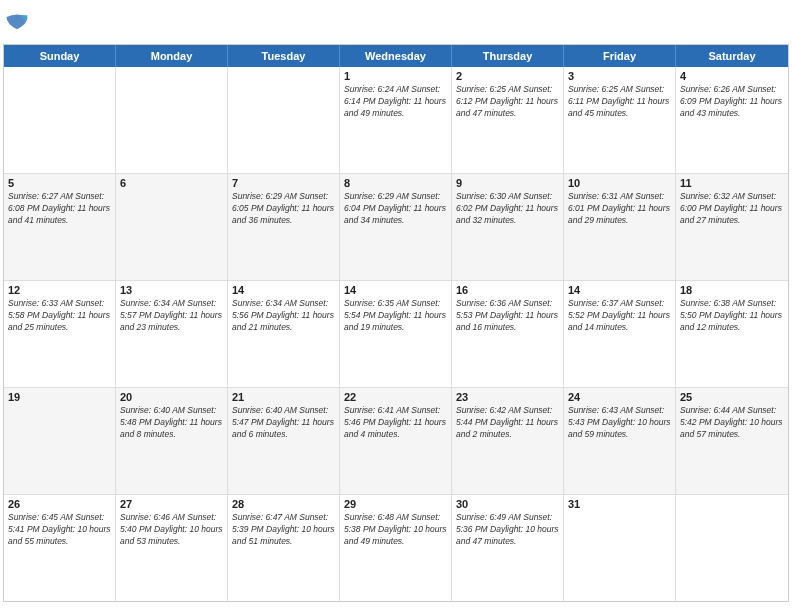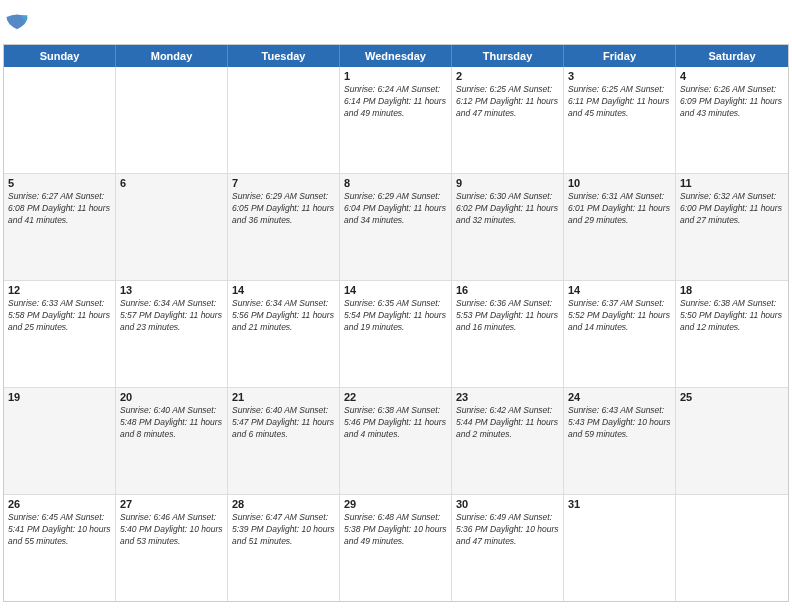--- a/index.html
+++ b/index.html
@@ -299,41 +299,45 @@
           </div>
           <div class="cal-cell">
             <div class="cell-day">21</div>
             <div class="cell-info">Sunrise: 6:40 AM
 Sunset: 5:47 PM
 Daylight: 11 hours
 and 6 minutes.</div>
           </div>
           <div class="cal-cell">
             <div class="cell-day">22</div>
-            <div class="cell-info">Sunrise: 6:38 AM
+            <div class="cell-info">Sunrise: 6:41 AM
 Sunset: 5:46 PM
 Daylight: 11 hours
 and 4 minutes.</div>
           </div>
           <div class="cal-cell">
             <div class="cell-day">23</div>
             <div class="cell-info">Sunrise: 6:42 AM
 Sunset: 5:44 PM
 Daylight: 11 hours
 and 2 minutes.</div>
           </div>
           <div class="cal-cell">
             <div class="cell-day">24</div>
             <div class="cell-info">Sunrise: 6:43 AM
 Sunset: 5:43 PM
 Daylight: 10 hours
 and 59 minutes.</div>
           </div>
           <div class="cal-cell">
             <div class="cell-day">25</div>
+            <div class="cell-info">Sunrise: 6:44 AM
+Sunset: 5:42 PM
+Daylight: 10 hours
+and 57 minutes.</div>
           </div>
         </div>
         <div class="cal-row">
           <div class="cal-cell">
             <div class="cell-day">26</div>
             <div class="cell-info">Sunrise: 6:45 AM
 Sunset: 5:41 PM
 Daylight: 10 hours
 and 55 minutes.</div>
           </div>

